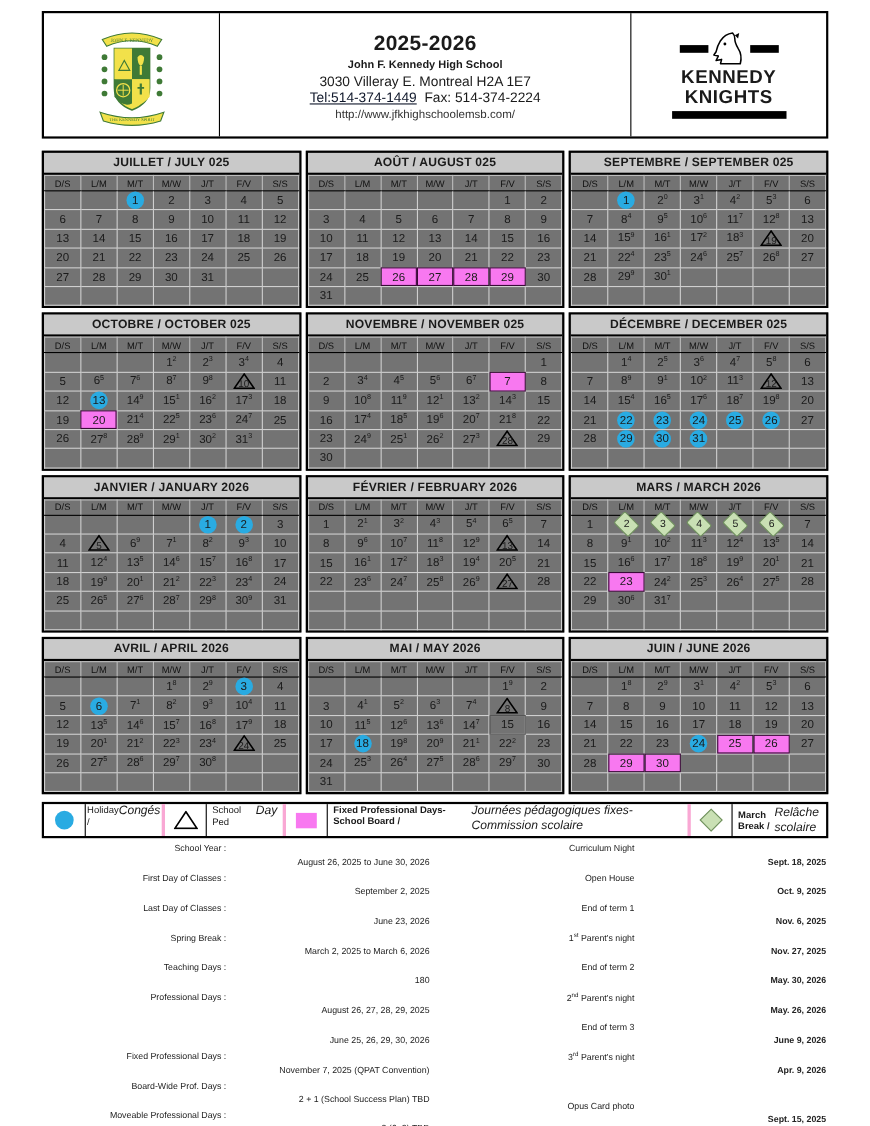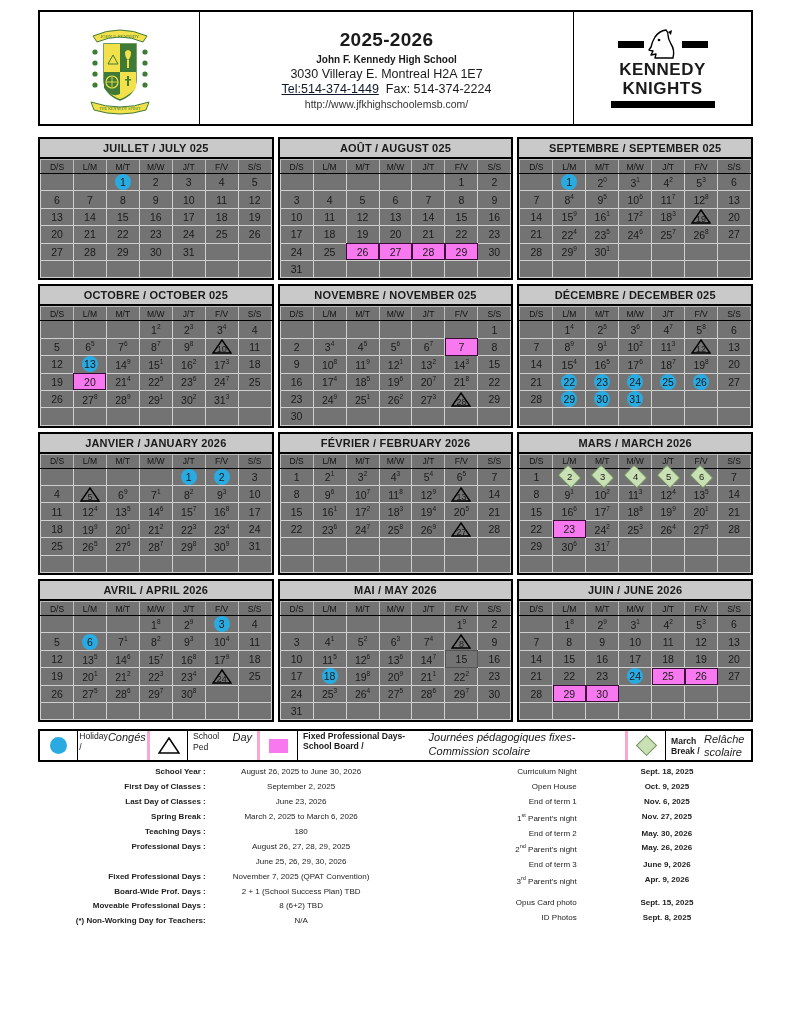--- a/index.html
+++ b/index.html
@@ -130,22 +130,22 @@
   .lg-dia { width:15px; height:15px; background:#c9e0b4; border:1px solid #6f8f5e; transform:rotate(45deg); }
   .lg-bold { font-weight:bold; font-size:8.6px; }
 
   
   .info {
     display:flex; margin-top:6px; padding:0 2px;
   }
   .info-col { flex:1; }
   .info-col.left { padding-right:10px; }
   .info-row { display:flex; font-size:8px; line-height:1.0; margin-bottom:6.9px; }
-  .info-lbl { width:49%; text-align:right; font-weight:bold; padding-right:6px; color:#222; }
-  .info-val { width:51%; text-align:center; color:#222; }
+  .info-lbl { width:49%; text-align:right; font-weight:normal; padding-right:6px; color:#222; }
+  .info-val { width:51%; text-align:right; color:#222;margin-top:12px; }
   .info-col.right .info-lbl { width:52%; font-weight:normal; }
   .info-col.right .info-val { width:48%; font-weight:bold; }
   .info-row.blank { visibility:hidden; }
   .sup-ord { font-size:5.6px; vertical-align:super; }
 </style>
 </head>
 <body>
 
 <div class="page">
 

